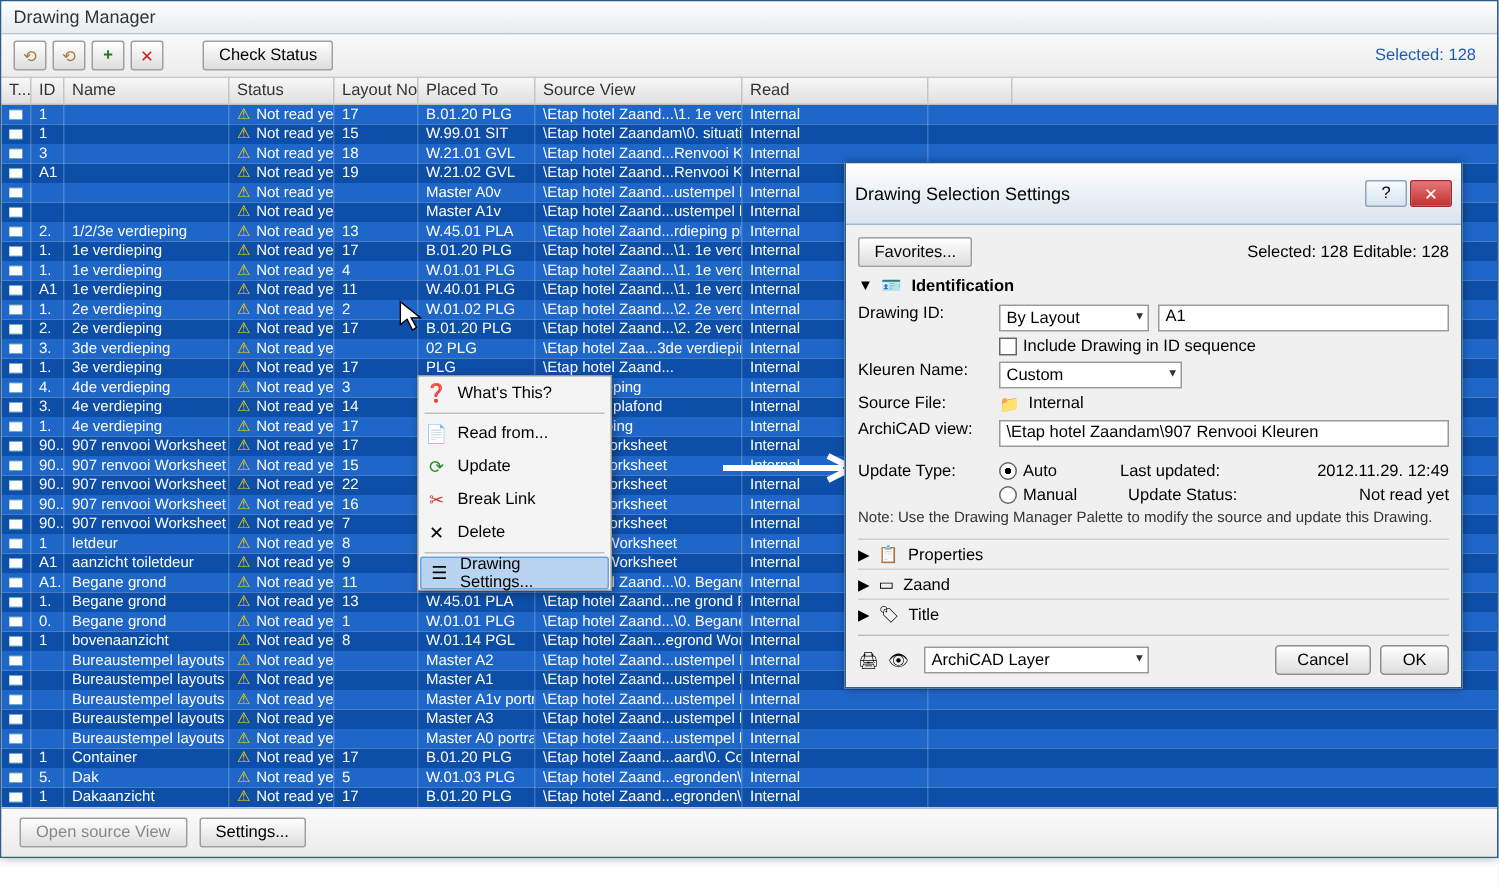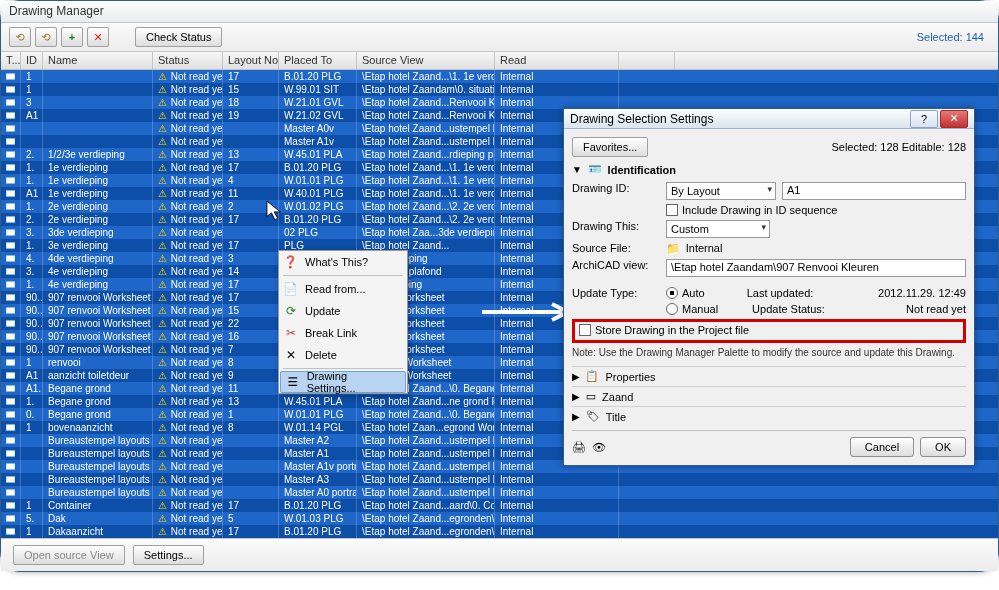--- a/index.html
+++ b/index.html
@@ -1,20 +1,20 @@
 <!DOCTYPE html>
 <html><head>
 <meta charset="utf-8">
 <style>
 * { box-sizing: border-box; margin:0; padding:0; font-family: "Segoe UI", Tahoma, sans-serif; }
 body { background:#fff; width:999px; height:590px; overflow:hidden; position:relative; }
 
 .win-border { border:1px solid #2e5d8a; box-shadow:0 0 6px rgba(0,0,0,.35); background:#f0f0f0; position:absolute; }
 
-.main { left:0; top:0; width:999px; height:572px;border-radius:20px; }
+.main { left:0; top:0; width:999px; height:572px; }
 .titlebar { height:22px; background:linear-gradient(#fdfdfd,#e8ecef); border-bottom:1px solid #b8c6d4; padding:3px 8px; font-size:12px; color:#333; }
 
 .toolbar { display:flex; align-items:center; gap:4px; padding:4px 8px; background:linear-gradient(#fafafa,#ececec); border-bottom:1px solid #c7c7c7; }
 .tbtn { width:22px; height:20px; border:1px solid #a0a0a0; border-radius:2px; background:linear-gradient(#fff,#ddd); display:flex; align-items:center; justify-content:center; font-size:11px; cursor:pointer; }
 .tbtn.green{color:#1a7d1a;font-weight:bold;} .tbtn.red{color:#c22;} .tbtn.brown{color:#a67e3e;}
 .longbtn { height:20px; border:1px solid #a0a0a0; border-radius:2px; background:linear-gradient(#fff,#ddd); padding:0 10px; font-size:11px; cursor:pointer; display:flex; align-items:center; }
 .spacer{flex:1;}
 .sel { font-size:11px; color:#1a5fb4; padding-right:6px; }
 
 .hdr { display:flex; background:linear-gradient(#f7f7f7,#e0e0e0); border-bottom:1px solid #bfbfbf; font-size:11px; color:#333; height:18px; }
@@ -35,21 +35,21 @@
 .footer { display:flex; align-items:flex-start; gap:8px; padding:6px 12px; background:linear-gradient(#fafafa,#ececec); border-top:1px solid #c7c7c7; position:absolute; bottom:0; left:0; right:0; }
 .longbtn.dis{color:#888;}
 
 .ctx { position:absolute; left:278px; top:250px; width:130px; background:#f4f4f4; border:1px solid #999; box-shadow:2px 2px 6px rgba(0,0,0,.35); font-size:11px; z-index:5; }
 .ctx-item{display:flex;align-items:center;height:22px;padding:0 8px 0 4px;gap:6px;}
 .ctx-item.hl{background:#b8d4f0;border:1px solid #6aa3df;border-radius:2px;margin:0 1px;}
 .ctx-sep{height:1px;background:#c0c0c0;margin:2px 4px;}
 .ctx-ico{width:16px;text-align:center;font-size:12px;}
 
 .dlg { left:563px; top:108px; width:412px; z-index:10; }
-.dlg-title { height:20px; background:linear-gradient(#fefefe,#d9e4ef); border-bottom:1px solid #9fb7ce; display:flex; align-items:center; padding:0 6px; gap:6px; }
+.dlg-title { height:41px; background:linear-gradient(#fefefe,#d9e4ef); border-bottom:1px solid #9fb7ce; display:flex; align-items:center; padding:0 6px; gap:6px; }
 .dlg-title span{font-size:12px;flex:1;}
 .dlg-btns{display:flex;gap:2px;}
 .dlg-btn{width:28px;height:18px;border:1px solid #8fa5bb;background:linear-gradient(#f7fbff,#d6e3ef);border-radius:2px;display:flex;align-items:center;justify-content:center;font-size:11px;}
 .dlg-btn.x{background:linear-gradient(#e47878,#c43030);color:#fff;border-color:#a52b2b;}
 .dlg-body{padding:8px;font-size:11px;}
 .fav-row{display:flex;align-items:center;margin-bottom:6px;}
 .sel2{margin-left:auto;color:#000;}
 .section-hd{display:flex;align-items:center;gap:6px;font-weight:bold;margin:6px 0;}
 .tri{font-size:10px;}
 .formrow{display:flex;align-items:flex-start;margin:4px 0;gap:6px;}
@@ -75,21 +75,21 @@
 <div class="main win-border">
   <div class="titlebar">Drawing Manager</div>
   <div class="toolbar">
     <div class="tbtn brown">⟲</div>
     <div class="tbtn brown">⟲</div>
     <div class="tbtn green">+</div>
     <div class="tbtn red">✕</div>
     <div style="width:18px"></div>
     <div class="longbtn">Check Status</div>
     <div class="spacer"></div>
-    <div class="sel">Selected: 144</div>
+    <div class="sel">Selected: 128</div>
   </div>
 
   <div class="hdr">
     <div class="c0">T...</div>
     <div class="c1">ID</div>
     <div class="c2">Name</div>
     <div class="c3">Status</div>
     <div class="c4">Layout No.</div>
     <div class="c5">Placed To</div>
     <div class="c6">Source View</div>
@@ -406,21 +406,21 @@
         <div class="c6">...nvooi Worksheet</div>
         <div class="c7">Internal</div>
       </div>
       <div class="row b">
         <div class="c0 ico">
           <svg viewBox="0 0 14 12">
             <rect x="0" y="1" width="14" height="10" fill="#fff" stroke="#6ab" stroke-width="1"></rect>
           </svg>
         </div>
         <div class="c1">1</div>
-        <div class="c2">renvooi</div>
+        <div class="c2">letdeur</div>
         <div class="c3"><span class="warn"></span> Not read yet</div>
         <div class="c4">8</div>
         <div class="c5">W</div>
         <div class="c6">...raphek Worksheet</div>
         <div class="c7">Internal</div>
       </div>
       <div class="row a">
         <div class="c0 ico">
           <svg viewBox="0 0 14 12">
             <rect x="0" y="1" width="14" height="10" fill="#fff" stroke="#6ab" stroke-width="1"></rect>
@@ -676,32 +676,32 @@
       <div class="sel2">Selected: 128 Editable: 128</div>
     </div>
     <div class="section-hd">
         <span class="tri">▼</span>
         <span>🪪</span>
         <span>Identification</span>
       </div>
 
     <div class="formrow">
       <label>Drawing ID:</label>
-      <div class="combo" style="width:110px">By Layout</div>
+      <div class="combo" style="width:100px">By Layout</div>
       <div class="txt" style="flex:1">A1</div>
     </div>
     <div class="formrow" style="padding-left:94px">
       <span class="check">
           <span class="check-box"></span>
           <span>Include Drawing in ID sequence</span>
         </span>
     </div>
     <div class="formrow">
-      <label>Drawing This:</label>
-      <div class="combo" style="width:104px">Custom</div>
+      <label>Kleuren Name:</label>
+      <div class="combo" style="width:122px">Custom</div>
     </div>
     <div class="formrow">
       <label>Source File:</label>
       <span>📁</span>
       <span>Internal</span>
     </div>
     <div class="formrow">
       <label>ArchiCAD view:</label>
       <div class="txt" style="flex:1">\Etap hotel Zaandam\907 Renvooi Kleuren</div>
     </div>
@@ -720,26 +720,20 @@
       <label></label>
       <span class="check">
           <span class="check-box" style="border-radius:50%"></span>
           <span>Manual</span>
         </span>
       <div style="width:22px"></div>
       <span>Update Status:</span>
       <span style="margin-left:auto">Not read yet</span>
     </div>
 
-    <div class="redbox">
-      <span class="check">
-          <span class="check-box"></span>
-          <span>Store Drawing in the Project file</span>
-        </span>
-    </div>
     <div class="note">Note:   Use the Drawing Manager Palette to modify the source and update this Drawing.</div>
 
     <div class="collapse">
         <span class="tri">▶</span>
         <span>📋</span>
         <span>Properties</span>
       </div>
     <div class="collapse">
         <span class="tri">▶</span>
         <span>▭</span>
@@ -747,19 +741,20 @@
       </div>
     <div class="collapse">
         <span class="tri">▶</span>
         <span>🏷</span>
         <span>Title</span>
       </div>
 
     <div class="dlg-foot">
       <span>🖨</span>
       <span>👁</span>
+      <div class="combo" style="width:150px;margin-left:4px">ArchiCAD Layer</div>
       <div class="okcancel">
         <button class="dbtn">Cancel</button>
         <button class="dbtn">OK</button>
       </div>
     </div>
   </div>
 </div>
 
 </body></html>

